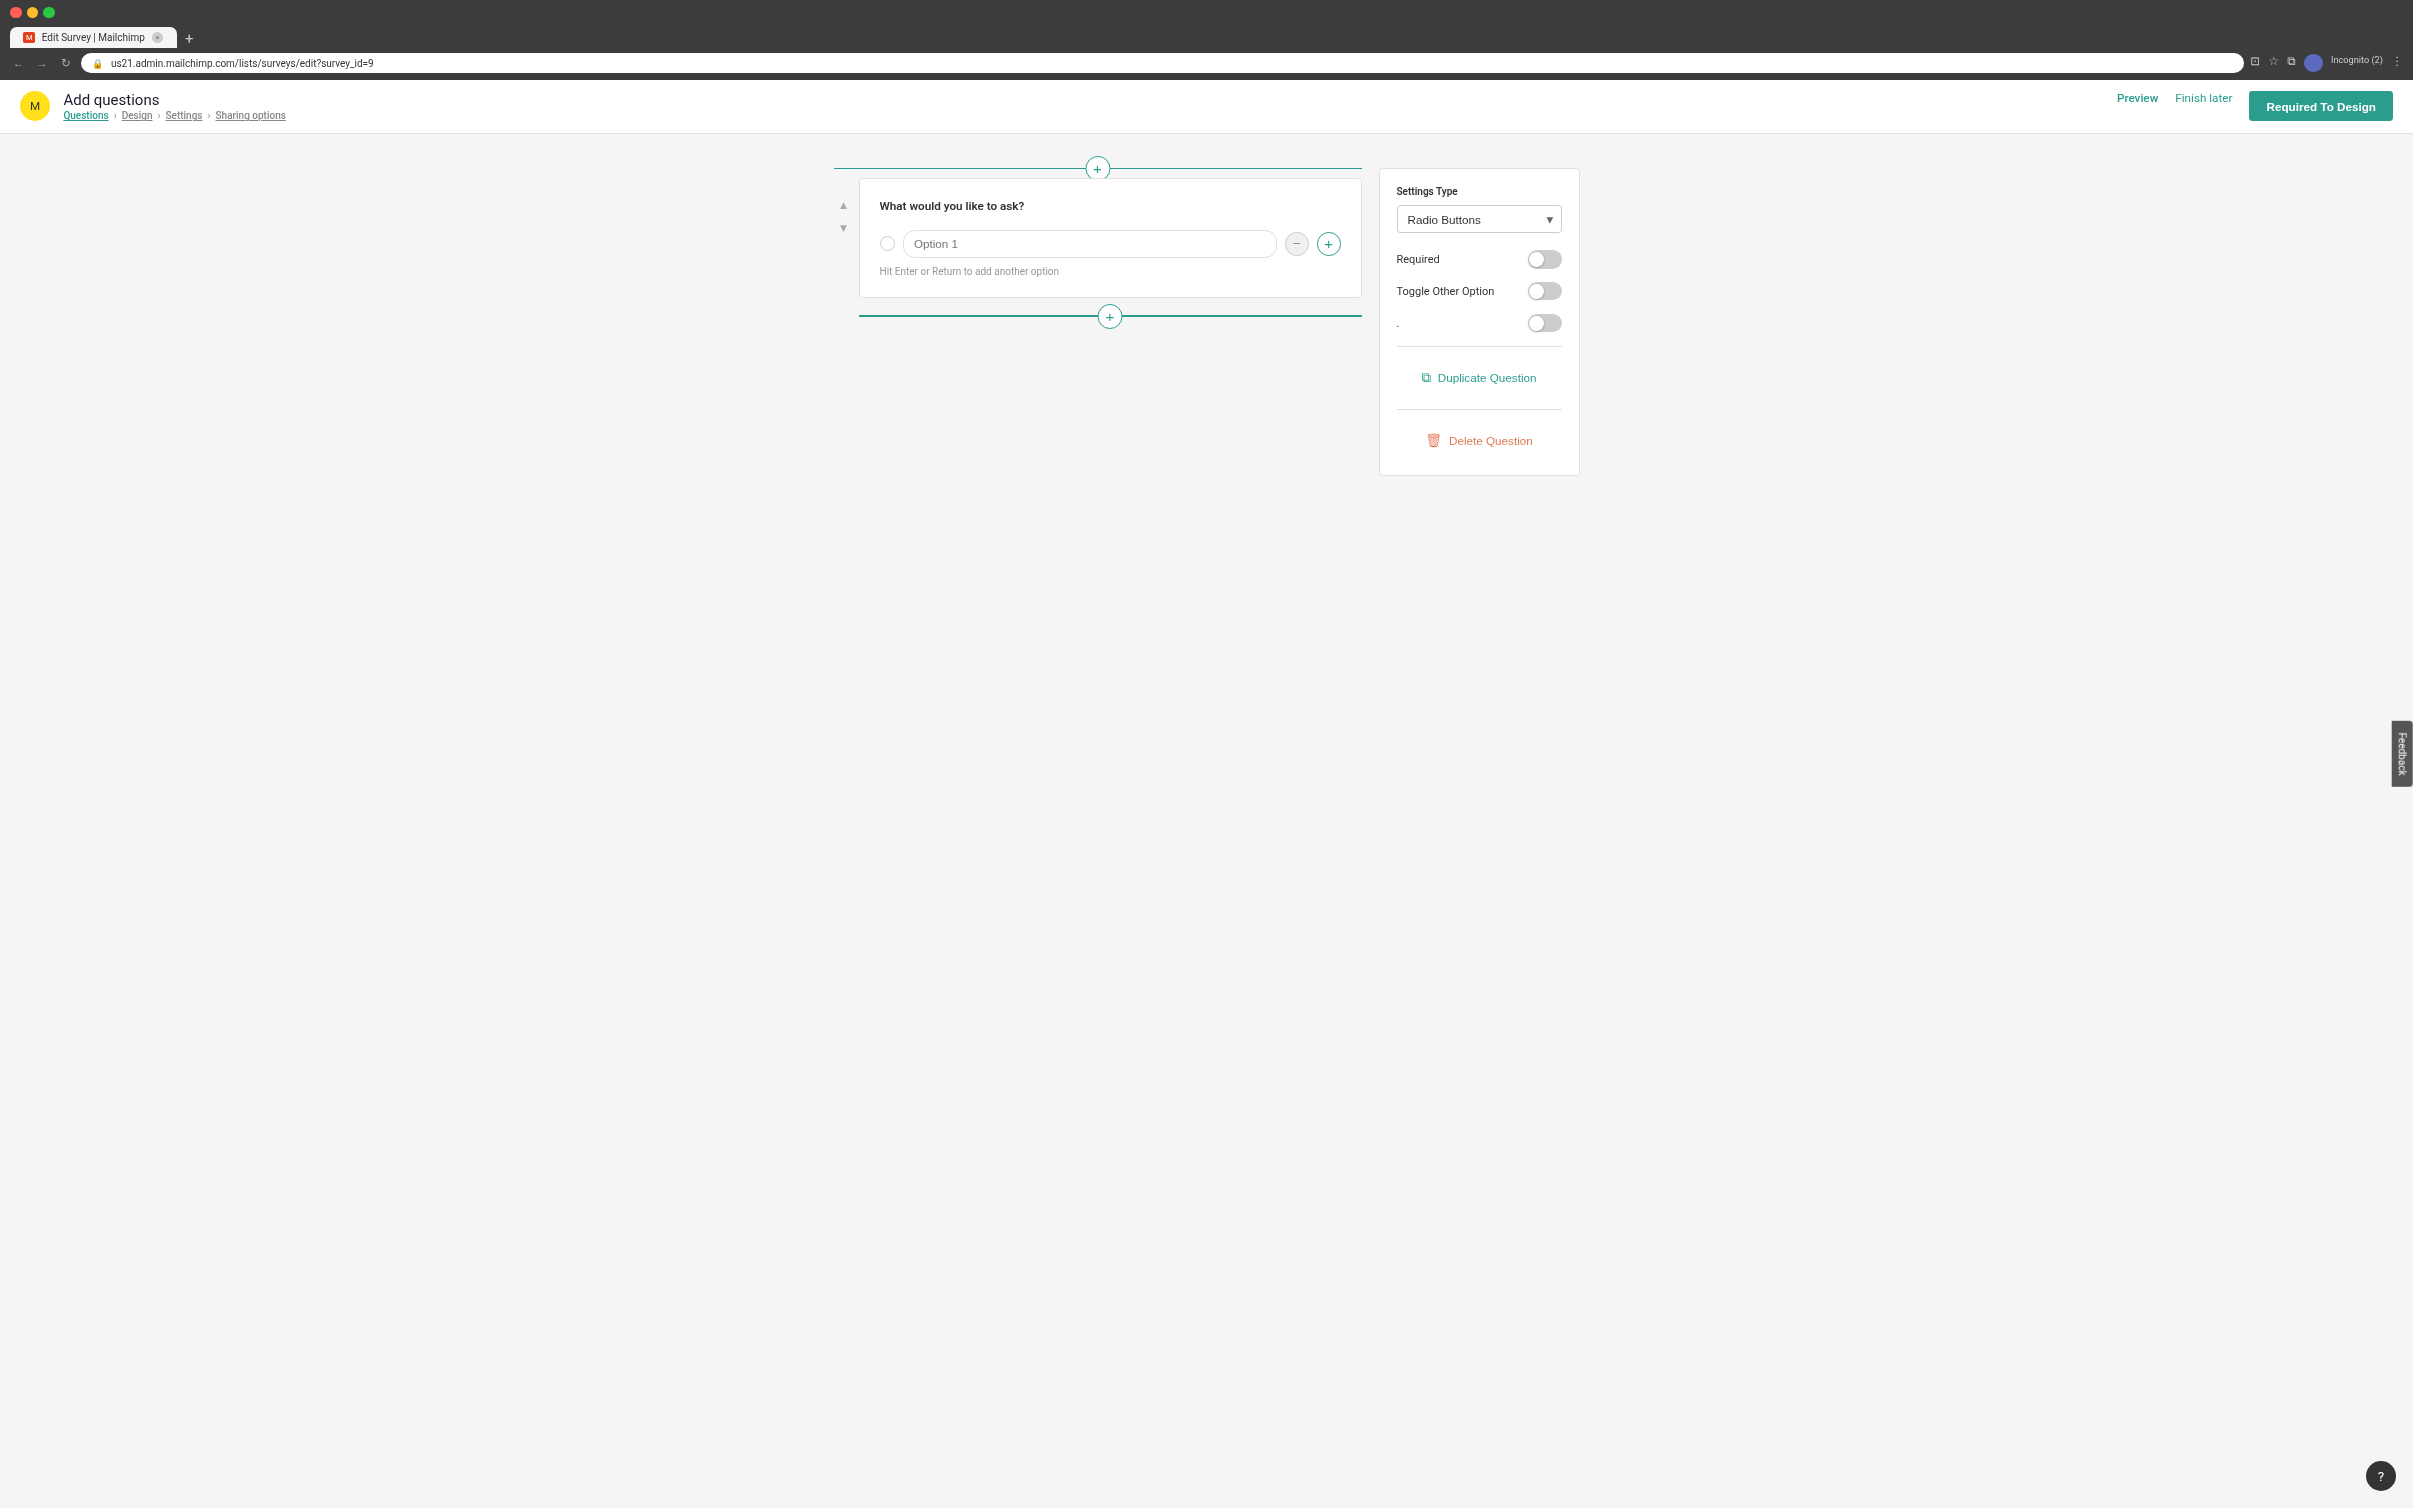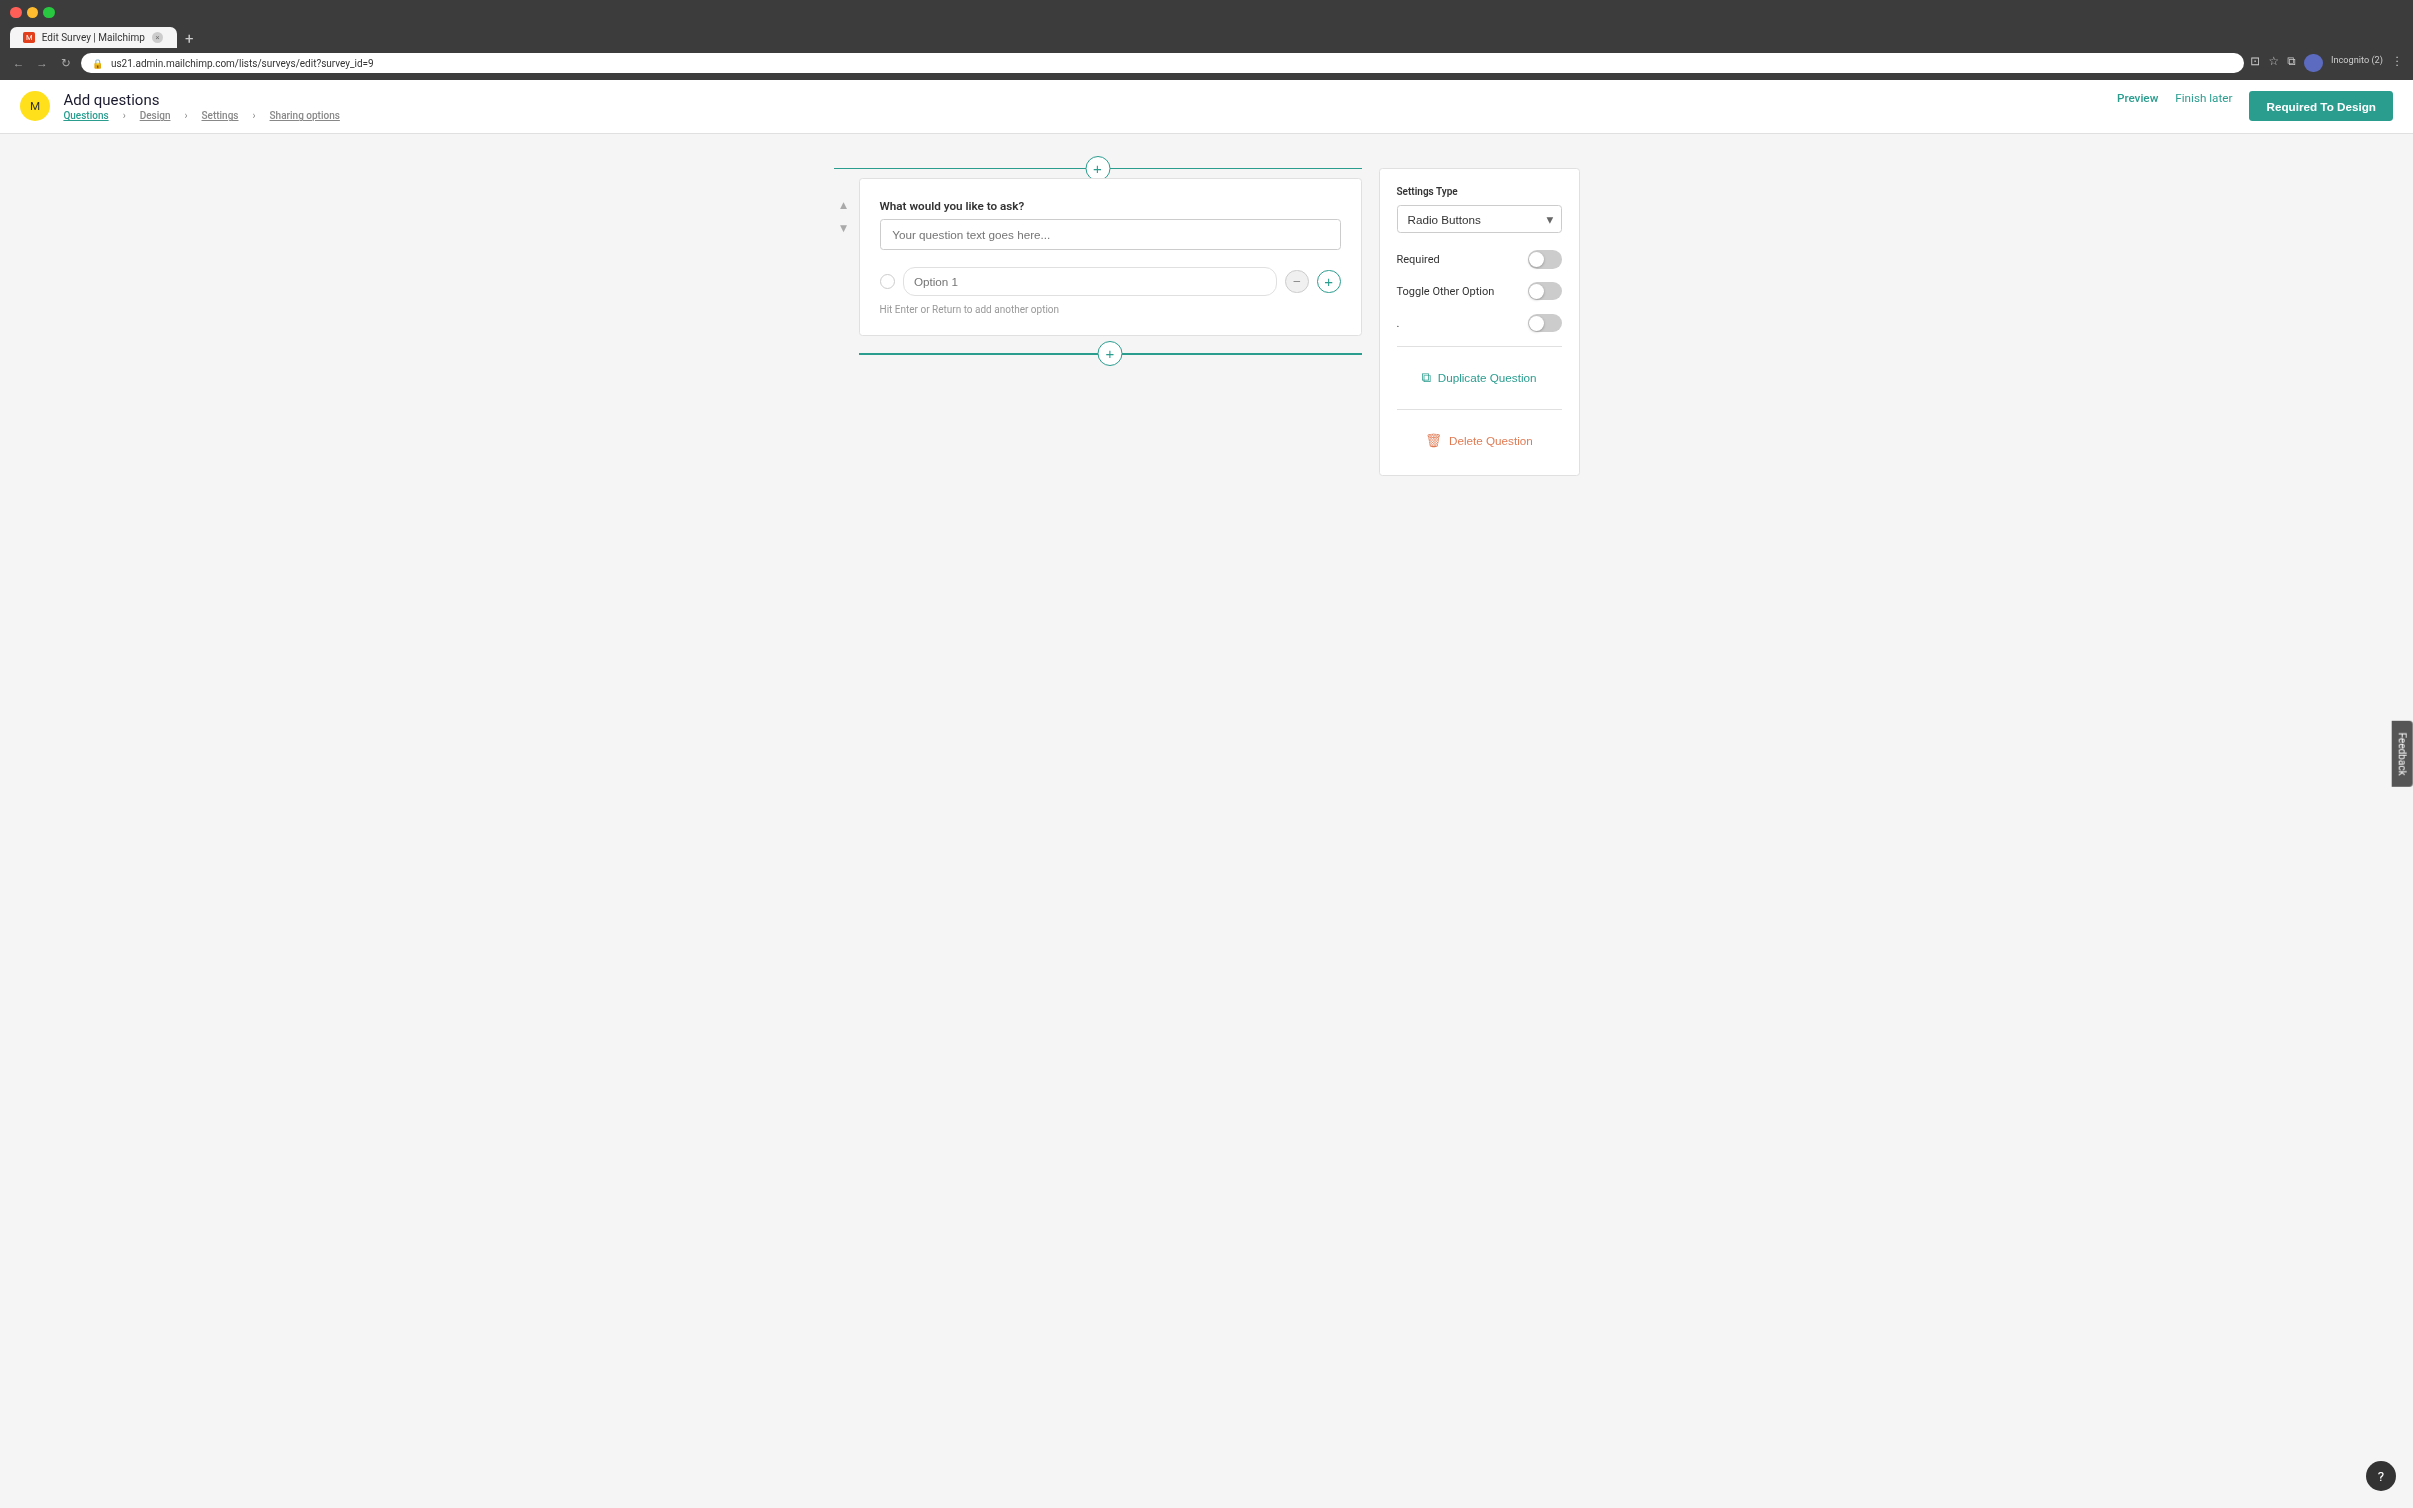--- a/index.html
+++ b/index.html
@@ -146,21 +146,21 @@
     }
     .header-title-area {}
     .page-title {
       font-size: 15px;
       font-weight: 400;
       color: #1a1a2e;
     }
     .breadcrumb {
       display: flex;
       align-items: center;
-      gap: 14px;
+      gap: 5px;
       font-size: 10px;
       margin-top: 1.7px;
     }
     .breadcrumb-item {
       color: #2a9d8f;
       font-weight: 500;
       text-decoration: underline;
     }
     .breadcrumb-item.active { color: #2a9d8f; text-decoration: underline; }
     .breadcrumb-item.inactive { color: #888; }
@@ -547,21 +547,20 @@
     </div>
 
     <div style="position:relative; margin-left:25px;">
       <div class="card-controls">
         <button class="card-control-btn">▲</button>
         <button class="card-control-btn">▼</button>
       </div>
 
       <div class="question-card">
         <div class="question-label">What would you like to ask?</div>
-        <input class="question-input" type="text" placeholder="Your question text goes here..." style="">
 
         <div class="option-row">
           <div class="radio-circle"></div>
           <input class="option-input" type="text" placeholder="Option 1" style="">
           <button class="option-remove-btn">−</button>
           <button class="option-add-btn">+</button>
         </div>
 
         <div class="hint-text">Hit Enter or Return to add another option</div>
       </div>

